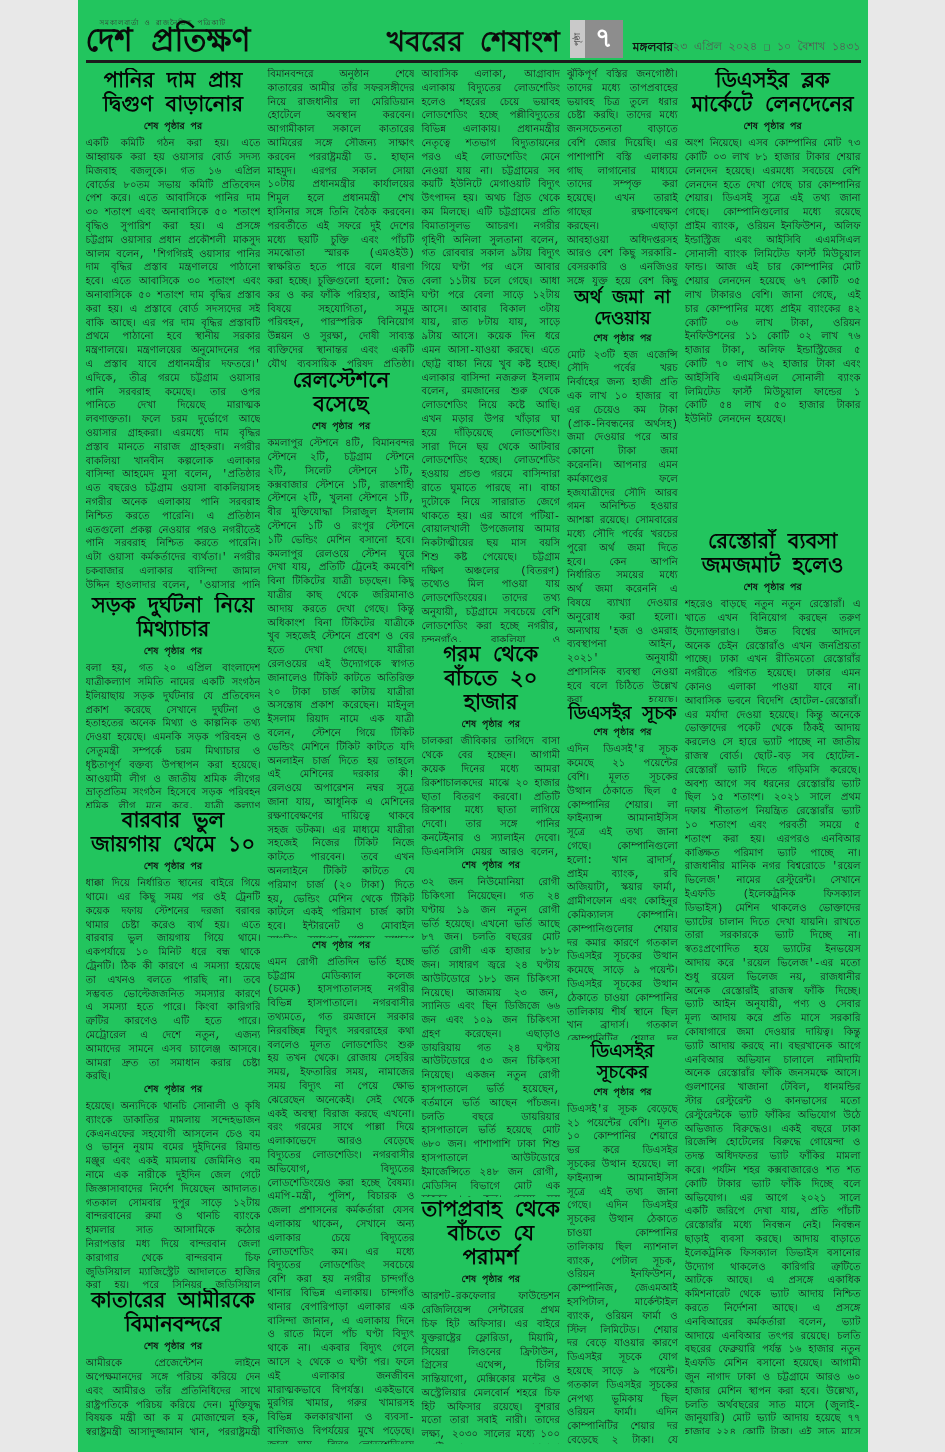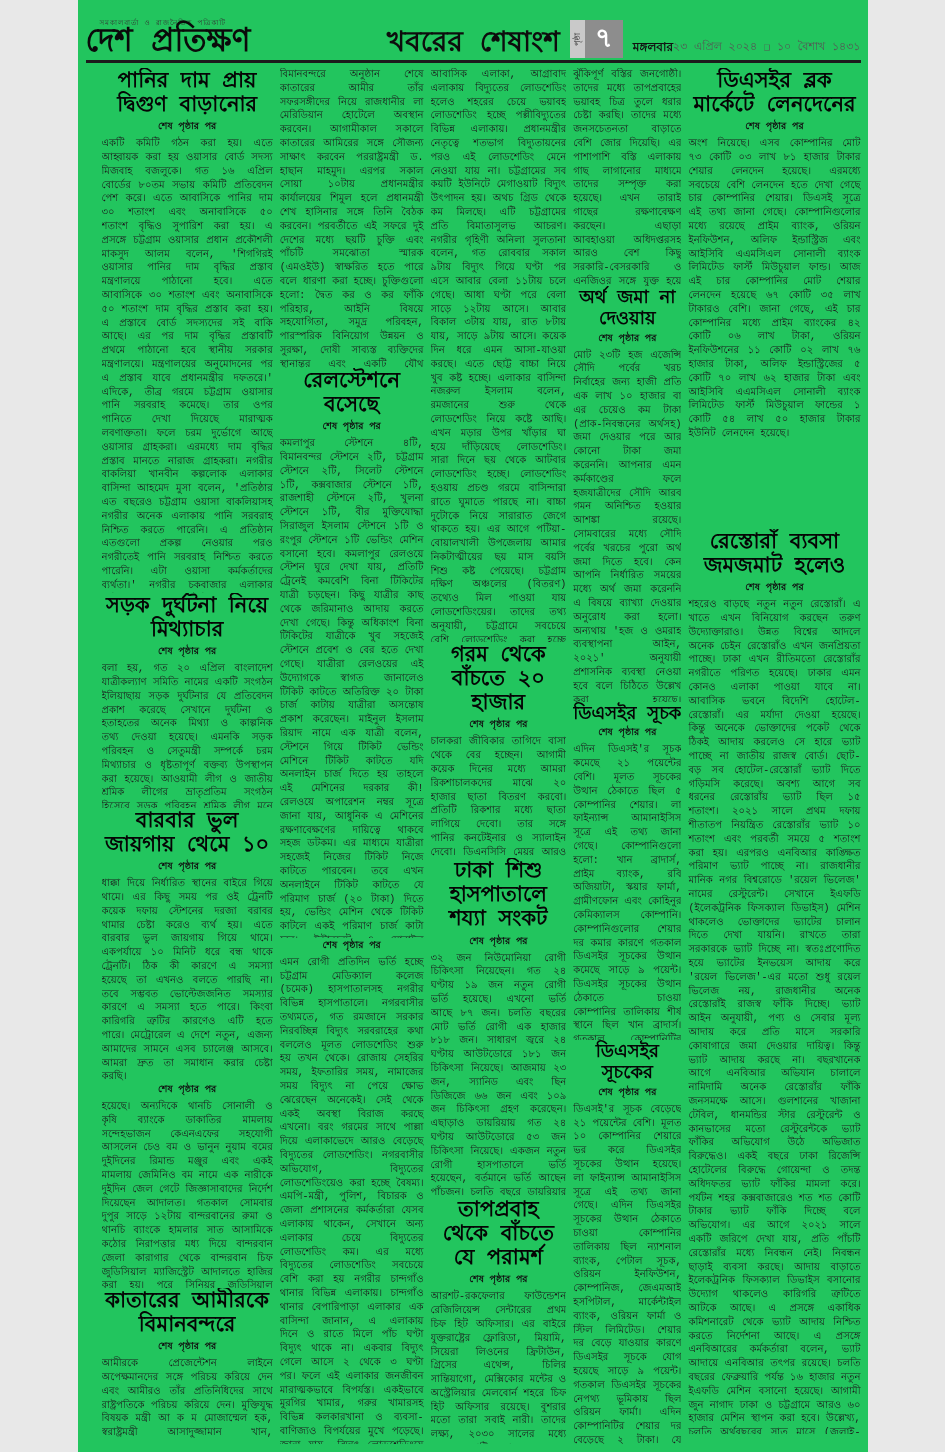--- a/index.html
+++ b/index.html
@@ -44,21 +44,21 @@
   .page-number-box span{font-size:27px;font-weight:bold;color:#fff;}
   .date-block{display:flex;flex-direction:row;justify-content:flex-end;line-height:1.25;padding-bottom:2px;min-width:150px;}
   .date-day{font-size:12px;font-weight:bold;color:#111;}
   .date-line{font-size:11px;color:#555;}
   .mast-rule{
     position:absolute;left:8px;right:7px;top:60px;height:3px;background:#1c1c1c;
   }
   
   .content{
     position:absolute;left:8px;right:7px;top:68px;bottom:8px;
-    display:flex;gap:7px;margin-left:16px;
+    display:flex;gap:7px;
   }
   .col{display:flex;flex-direction:column;}
   .article{overflow:hidden;box-sizing:border-box;padding-bottom:4px;}
   .headline{
     text-align:center;font-weight:bold;color:#050505;
     line-height:1.15;margin:2px 0 1px 0;
     font-size:21px;
   }
   .col-narrow .headline{font-size:18px;}
   .continued{
@@ -139,21 +139,20 @@
       <div class="col" style="width: 168px;">
         <div class="article" style="height: 576px;">
           <div class="body-text">আবাসিক এলাকা, আগ্রাবাদ এলাকায় বিদ্যুতের লোডশেডিং হলেও শহরের চেয়ে ভয়াবহ লোডশেডিং হচ্ছে পল্লীবিদ্যুতের বিভিন্ন এলাকায়। প্রধানমন্ত্রীর নেতৃত্বে শতভাগ বিদ্যুতায়নের পরও এই লোডশেডিং মেনে নেওয়া যায় না। চট্টগ্রামের সব কয়টি ইউনিটে মেগাওয়াট বিদ্যুৎ উৎপাদন হয়। অথচ গ্রিড থেকে কম মিলছে। এটি চট্টগ্রামের প্রতি বিমাতাসুলভ আচরণ। নগরীর গৃহিণী অনিলা সুলতানা বলেন, গত রোববার সকাল ৯টায় বিদ্যুৎ গিয়ে ঘণ্টা পর এসে আবার বেলা ১১টায় চলে গেছে। আধা ঘণ্টা পরে বেলা সাড়ে ১২টায় আসে। আবার বিকাল ৩টায় যায়, রাত ৮টায় যায়, সাড়ে ৯টায় আসে। কয়েক দিন ধরে এমন আসা-যাওয়া করছে। এতে ছোট্ট বাচ্চা নিয়ে খুব কষ্ট হচ্ছে। এলাকার বাসিন্দা নজরুল ইসলাম বলেন, রমজানের শুরু থেকে লোডশেডিং নিয়ে কষ্টে আছি। এখন মড়ার উপর খাঁড়ার ঘা হয়ে দাঁড়িয়েছে লোডশেডিং। সারা দিনে ছয় থেকে আটবার লোডশেডিং হচ্ছে। লোডশেডিং হওয়ায় প্রচণ্ড গরমে বাসিন্দারা রাতে ঘুমাতে পারছে না। বাচ্চা দুটোকে নিয়ে সারারাত জেগে থাকতে হয়। এর আগে পটিয়া-বোয়ালখালী উপজেলায় আমার নিকটাত্মীয়ের ছয় মাস বয়সি শিশু কষ্ট পেয়েছে। চট্টগ্রাম দক্ষিণ অঞ্চলের (বিতরণ) তথ্যেও মিল পাওয়া যায় লোডশেডিংয়ের। তাদের তথ্য অনুযায়ী, চট্টগ্রামে সবচেয়ে বেশি লোডশেডিং করা হচ্ছে নগরীর, চন্দনগাঁও, বাকলিয়া ও আবাসিক এলাকায়। এলাকাগুলো নগরীর ঘনবসতিপূর্ণ। এর বাইরে পাথরঘাটা, স্টেডিয়াম, খোলশহর, হালিশহর, পাহাড়তলী, খুলশী, রামপুর, নিউমুরিং বিদ্যুৎ পাঁচ ঘণ্টা পর্যন্ত লোডশেডিং করতে বাধ্য হচ্ছে। শহরের সরবরাহ ইউনিট ফৌজদারহাট, হাটহাজারী, মোহরা, বায়েজবকুন্ড, পতেঙ্গা, নেহাজারিতে তিন-পাঁচ ঘণ্টা লোডশেডিং করা হচ্ছে বলে জানায় বিদ্যুৎ বিতরণ বিভাগ (চট্টগ্রাম দক্ষিণ অঞ্চল)। তবে এই বিভাগের সঙ্গে বাস্তবতার মিল নেই বলছেন ভোক্তারা। বক্তিরা বলেন, চাহিদার চেয়ে গ্যাসের সরবরাহ কম। তাই গ্যাস থেকে বিদ্যুৎ উৎপাদন কম হচ্ছে। এতে কিছুটা ঘাটতি। বিদ্যুৎ খাতে দিনে গ্যাসের চাহিদা ২৩২ কোটি ঘনফুট। এবার ১৫৩ কোটি ঘনফুট সরবরাহের দাবি জানিয়েছে। এখন মিলছে ৮৮ কোটি ঘনফুট। ফলে গ্যাসভিত্তিক বিদ্যুৎ উৎপাদন কেন্দ্রগুলো বেশি বসিয়ে রাখতে হচ্ছে। বিদ্যুৎ উন্নয়ন বোর্ডের চট্টগ্রাম অঞ্চলের প্রধান প্রকৌশলী এম রেজাউল করিম বলেন</div>
         </div>
         <div class="article" style="height: 217px;">
           <div class="headline">গরম থেকে বাঁচতে ২০ হাজার</div>
           <div class="continued">শেষ পৃষ্ঠার পর</div>
           <div class="body-text">চালকরা জীবিকার তাগিদে বাসা থেকে বের হচ্ছেন। আগামী কয়েক দিনের মধ্যে আমরা রিকশাচালকদের মাঝে ২০ হাজার ছাতা বিতরণ করবো। প্রতিটি রিকশার মধ্যে ছাতা লাগিয়ে দেবো। তার সঙ্গে পানির কনটেইনার ও স্যালাইন দেবো। ডিএনসিসি মেয়র আরও বলেন, একজন রিকশাচালকের আয় কিছু তার রিকশা থেকেই হয়। চালকদের যদি আমরা এই ছাতাটি দিতে পারি, তাহলে রিকশাচালকরা সুস্থ থাকবেন। আর তারা যদি অসুস্থ হয়ে যান তাহলে কোথায় যাবে? তার পরিবার কিন্তু পথে বসে যাবে। সুতরাং আমরা তাদের সহযোগিতা করবো। স্বাস্থ্য অধিদপ্তরের সঙ্গে আলাপ করেছি স্যালাইনের জন্য। স্যালাইন পেলেই ছাতা বিতরণ শুরু হবে। নগরের তাপমাত্রা নিয়ন্ত্রণে সিটি করপোরেশনের মেয়র হিসেবে কী কী উদ্যোগ নিয়েছেন এমন প্রশ্নের জবাবে তিনি বলেন, গত বছর আমরা দুই লাখ গাছ লাগানোর ঘোষণা দিয়েছিলাম। এরই মধ্যে আমরা নগরের খাল, পার্ক, মাঠ, রোড ডিভাইডারে ৮০ হাজারের বেশি গাছ লাগিয়েছি। গাছ কিন্তু বর্ষার মৌসুমে লাগাতে হয়, না হলে হবে না। এখন সামনে বর্ষার মৌসুম। আমরা আরও গাছ লাগানোর প্রস্তুতি নিচ্ছি। গাছ তত্ত্বাবধানের জন্য সিটি করপোরেশনে মালি, সুপারভাইজার, হর্টিকালচারিস্ট কিছুই ছিল না জানিয়ে মেয়র আতিকুল ইসলাম বলেন, শুধু গাছ লাগালে হবে না, তার সঙ্গে তত্ত্বাবধানে জরুরি। তাই আমরা একজন হর্টিকালচারিস্ট, নতুন ১০ জন সুপারভাইজার, ৪৮ জন মালি নিয়োগ দিচ্ছি। আগামী দুই মাসের মধ্যে সব নিয়োগ সম্পন্ন হবে।</div>
         </div>
         <div class="article" style="height: 340px;">
-          <div class="headline">ঢাকা শিশু হাসপাতালে শয্যা সংকট</div>
           <div class="continued">শেষ পৃষ্ঠার পর</div>
           <div class="body-text">৩২ জন নিউমোনিয়া রোগী চিকিৎসা নিয়েছেন। গত ২৪ ঘণ্টায় ১৯ জন নতুন রোগী ভর্তি হয়েছে। এখনো ভর্তি আছে ৮৭ জন। চলতি বছরের মোট ভর্তি রোগী এক হাজার ৮১৮ জন। সাধারণ জ্বরে ২৪ ঘণ্টায় আউটডোরে ১৮১ জন চিকিৎসা নিয়েছে। আজমায় ২৩ জন, স্যানিড এবং ছিন ডিজিজে ৬৬ জন এবং ১০৯ জন চিকিৎসা গ্রহণ করেছেন। এছাড়াও ডায়রিয়ায় গত ২৪ ঘণ্টায় আউটডোরে ৫৩ জন চিকিৎসা নিয়েছে। একজন নতুন রোগী হাসপাতালে ভর্তি হয়েছেন, বর্তমানে ভর্তি আছেন পাঁচজন। চলতি বছরে ডায়রিয়ার হাসপাতালে ভর্তি হয়েছে মোট ৬৮০ জন। পাশাপাশি ঢাকা শিশু হাসপাতালে আউটডোরে ইমার্জেন্সিতে ২৪৮ জন রোগী, মেডিসিন বিভাগে মোট এক হাজার ২৩ জন। গরমে সুস্থ থাকতে শিশুদের প্রতি বিশেষ পরামর্শ নিয়েছেন চিকিৎসকরা। রোদে বিরত থাকতে হবে এবং প্রচুর পরিমাণে বিশুদ্ধ পানি খাওয়াতে হবে বলে পরামর্শ চিকিৎসকদের। শিশু হাসপাতালে এমন রোগী ভর্তি হয়ে গেছে। তাদের জন্য আমরা ভালো ভাবের জন্য এমন তীব্র গরমে শিশুদের বাড়তি যত্ন নিতে অধ্যাপক ডা. জাহাঙ্গীর বলেন, রোদ থেকে বিরত রাখতে হবে। ভেজা কাপড় বা খালি গায়ে না রেখে খাওয়ানো যেতে পারে। তিনি বলেন, এ গরমে কোনো বাবা মা যেন খাবার সংরক্ষণ করে না খাওয়াতে হবে। শিশুদের কয়েকবার গোসল করানো ও বাসি খাওয়া থেকে বাঁচাতে হবে। বাচ্চারা বাইরে গেলে সঙ্গে ছাতা এবং পানি রাখার পরামর্শ দেন। গরমে ঘরের দরজা জানালা খোলা রাখতে হবে। বেশিক্ষণ খোলা জায়গায় খাবার না রাখে, ফ্রিজ থাকলে ফ্রিজে রাখতে হবে। ফ্রিজ থেকে বের করে সেটা আবার গরম করে শিশুদের শরীরের ঘাম মুছে দিতে হবে। প্রয়োজনে দিনে গোসল করানো যেতে পারে। ঠান্ডা ফ্রিজের পানি বা আইসক্রিম শিশুদের এ সময় বিরত রাখতে হবে। শিশুরা যেন সব সুতি ঢিলেঢালা পোশাক পরে যায়। পাশাপাশি রাস্তার খোলা কেনো খাবার, শরবত বা পানি না দেওয়ার পরামর্শ দেন তিনি।</div>
         </div>
         <div class="article" style="height: 248px;">
           <div class="headline">তাপপ্রবাহ থেকে বাঁচতে যে পরামর্শ</div>
           <div class="continued">শেষ পৃষ্ঠার পর</div>
           <div class="body-text">আরশট-রকফেলার ফাউন্ডেশন রেজিলিয়েন্স সেন্টারের প্রথম চিফ হিট অফিসার। এর বাইরে যুক্তরাষ্ট্রের ফ্লোরিডা, মিয়ামি, সিয়েরা লিওনের ফ্রিটাউন, গ্রিসের এথেন্স, চিলির সান্তিয়াগো, মেক্সিকোর মন্টের ও অস্ট্রেলিয়ার মেলবোর্ন শহরে চিফ হিট অফিসার রয়েছে। বুশরার মতো তারা সবাই নারী। তাদের লক্ষ্য, ২০৩০ সালের মধ্যে ১০০ কোটি মানুষকে চরম তাপমাত্রা থেকে রক্ষা করা। কিছু পন্থা অবলম্বন করে অসহনীয় তাপমাত্রা থেকে রক্ষা পাওয়া যায় জানিয়ে চিফ হিট অফিসার বুশরা আফরিন বলেন, খুব সাধারণ কিছু পন্থা অবলম্বন করে আমরা নিজেদের ঝুঁকিমুক্ত রাখতে পারি। যেমন, বেশি বেশি পানি পান করা, ঢিলেঢালা পোশাক পরিধান করা, যথাসম্ভব ছায়ার মধ্যে থাকার চেষ্টা করা এবং অসুস্থ বোধ করলে বিশ্রাম নেওয়া বা বেশি খারাপ বোধ করলে চিকিৎসকের শরণাপন্ন হতে হবে। সিটি করপোরেশনে নিযুক্ত হওয়ার পর ঢাকার তাপমাত্রা নিয়ন্ত্রণে কাজ করে যাচ্ছেন জানিয়ে চিফ হিট অফিসার বুশরা আফরিন বলেন, শহরে শীতল জলের সুব্যবস্থা বাড়ানোর জন্য চেষ্টা করছি। পাশাপাশি বিভিন্ন স্থানে 'কুলিং স্পেস' এর ব্যবস্থা করার জন্য সিটি কর্পোরেশনের সঙ্গে পরামর্শ দিয়েছি। যেন পথচারীরা বিশ্রাম নেওয়ার সুযোগ পায়। ঢাকার তাপমাত্রা নিয়ন্ত্রণে রাখতে আমাদের অবশ্যই আরও বেশি গাছ লাগাতে হবে এবং পরিবেশ বান্ধব অবকাঠামো নির্মাণে এগিয়ে আসতে হবে। ঢাকার তাপমাত্রা নিয়ন্ত্রণে গত এক বছরে বেশ কিছু পদক্ষেপ নেওয়ার কথা উল্লেখ করে বুশরা আফরিন বলেন, ঢাকার অন্যতম প্রধান সমস্যা</div>
         </div>
       </div>
       <div class="col col-narrow" style="width: 134px;">

